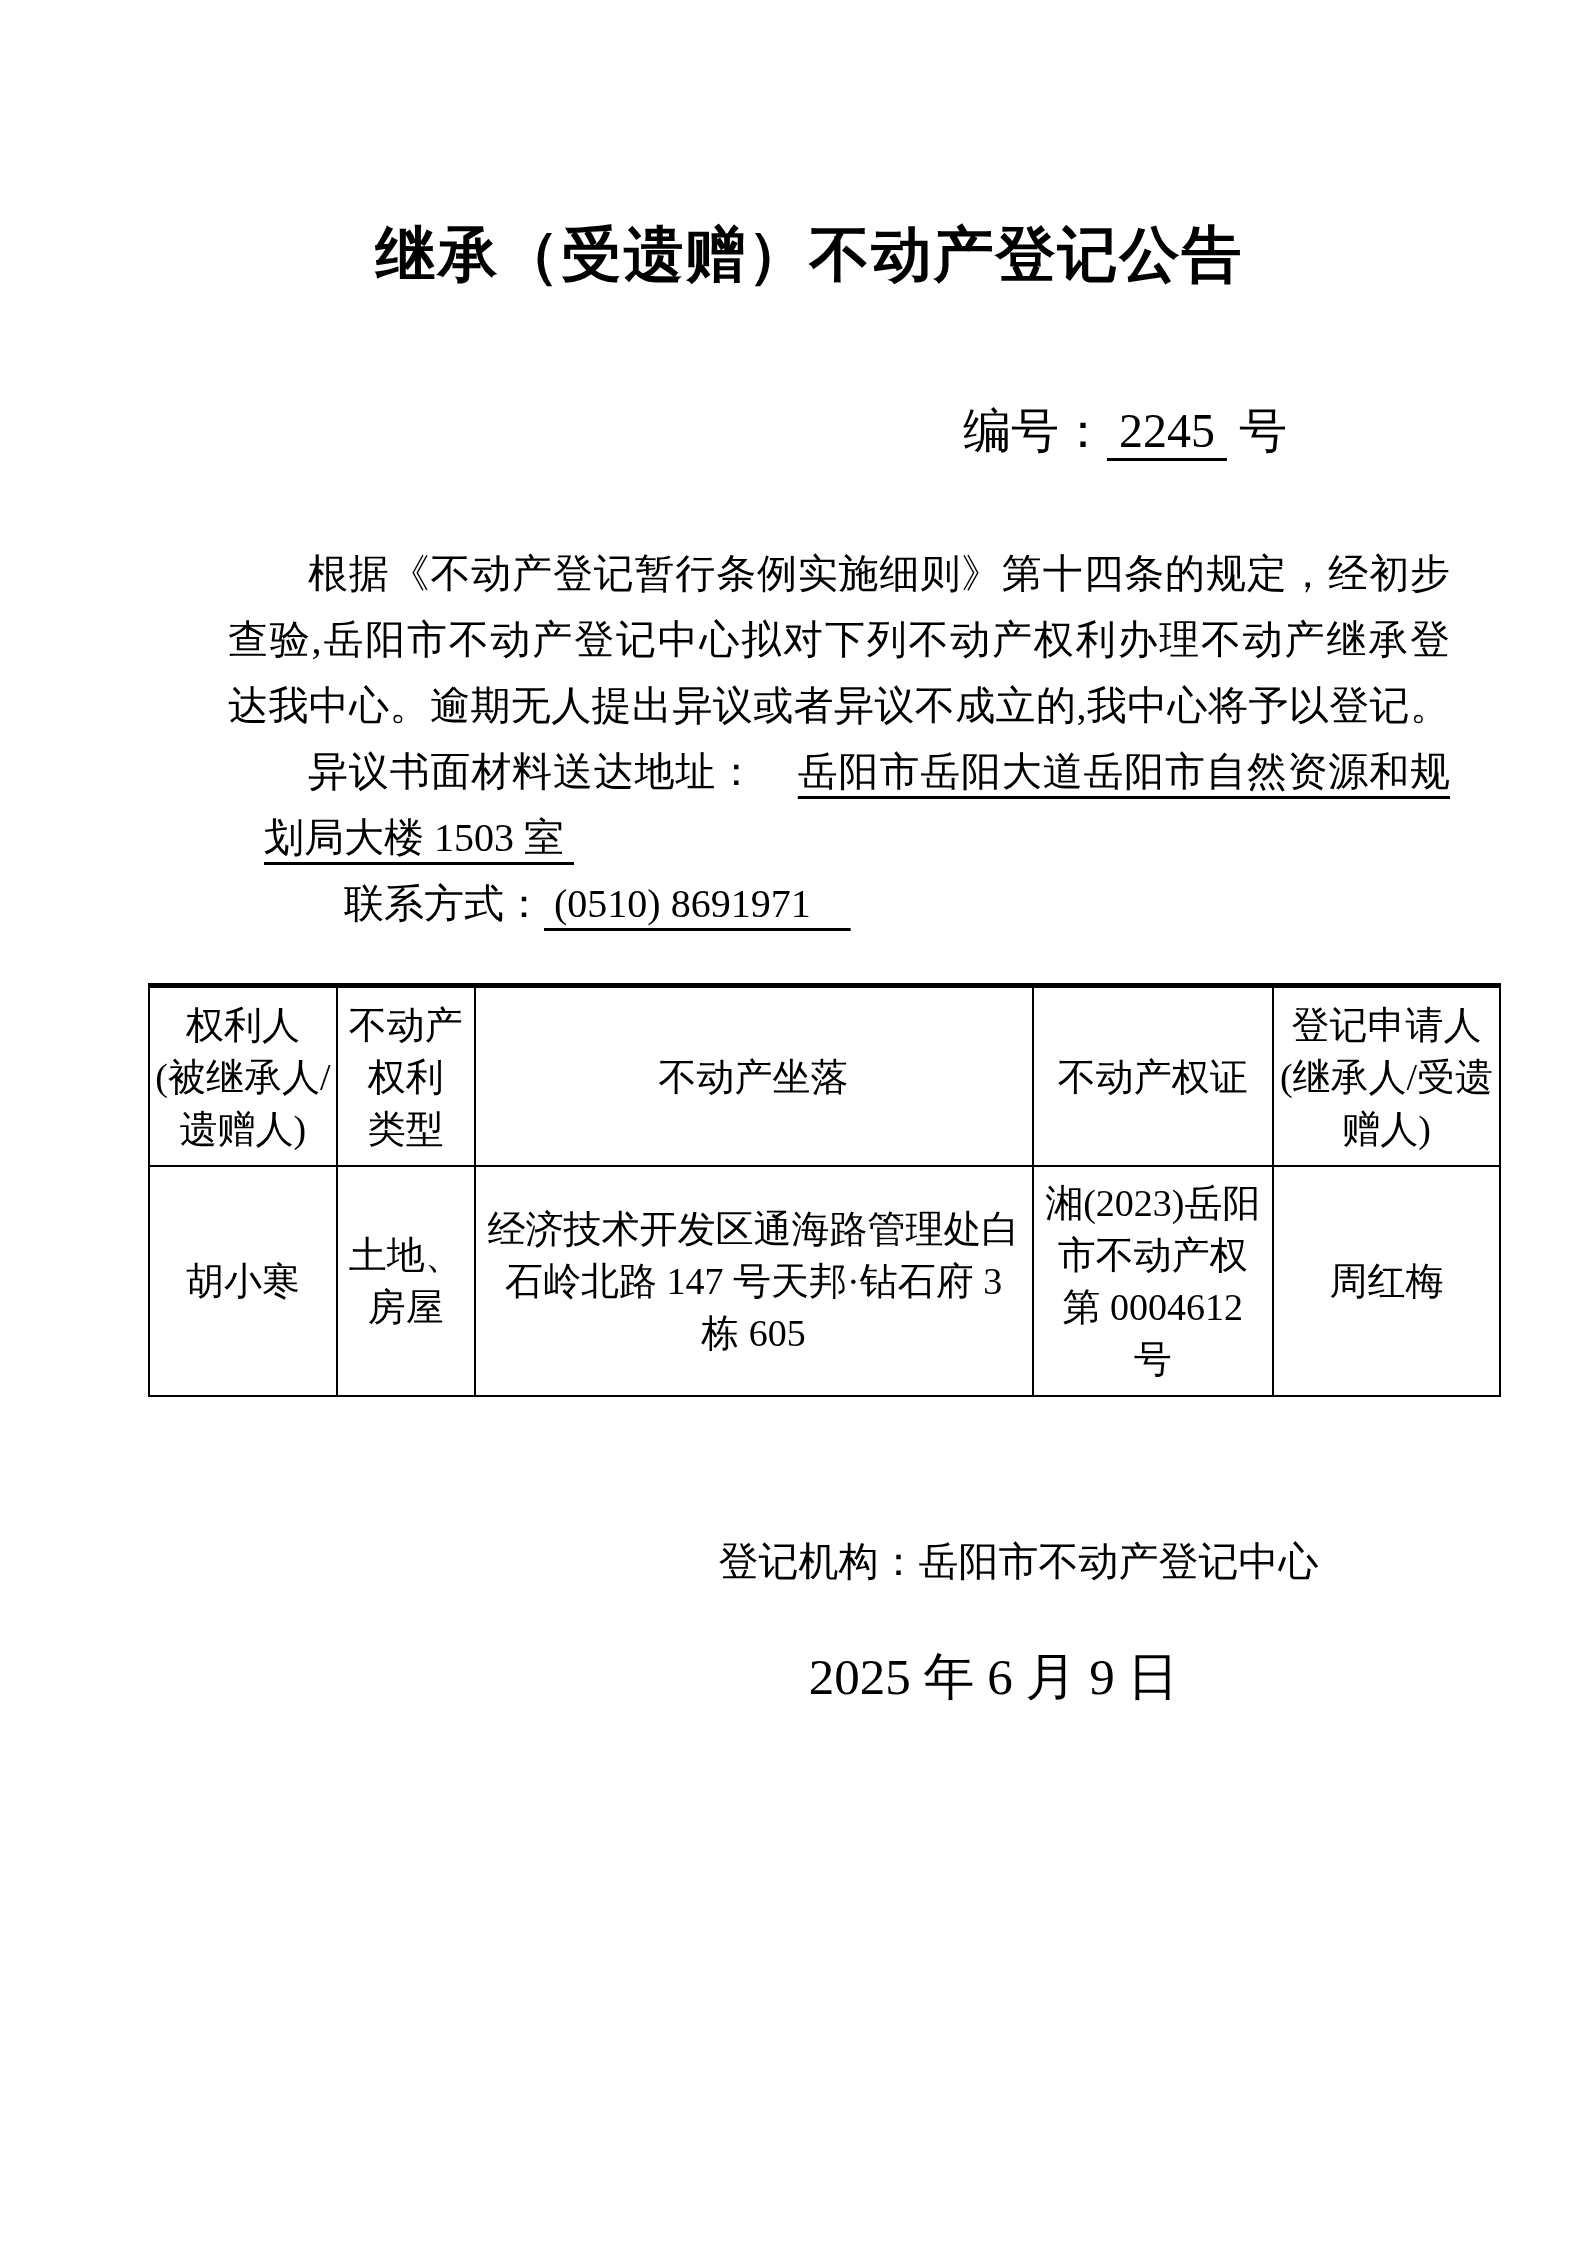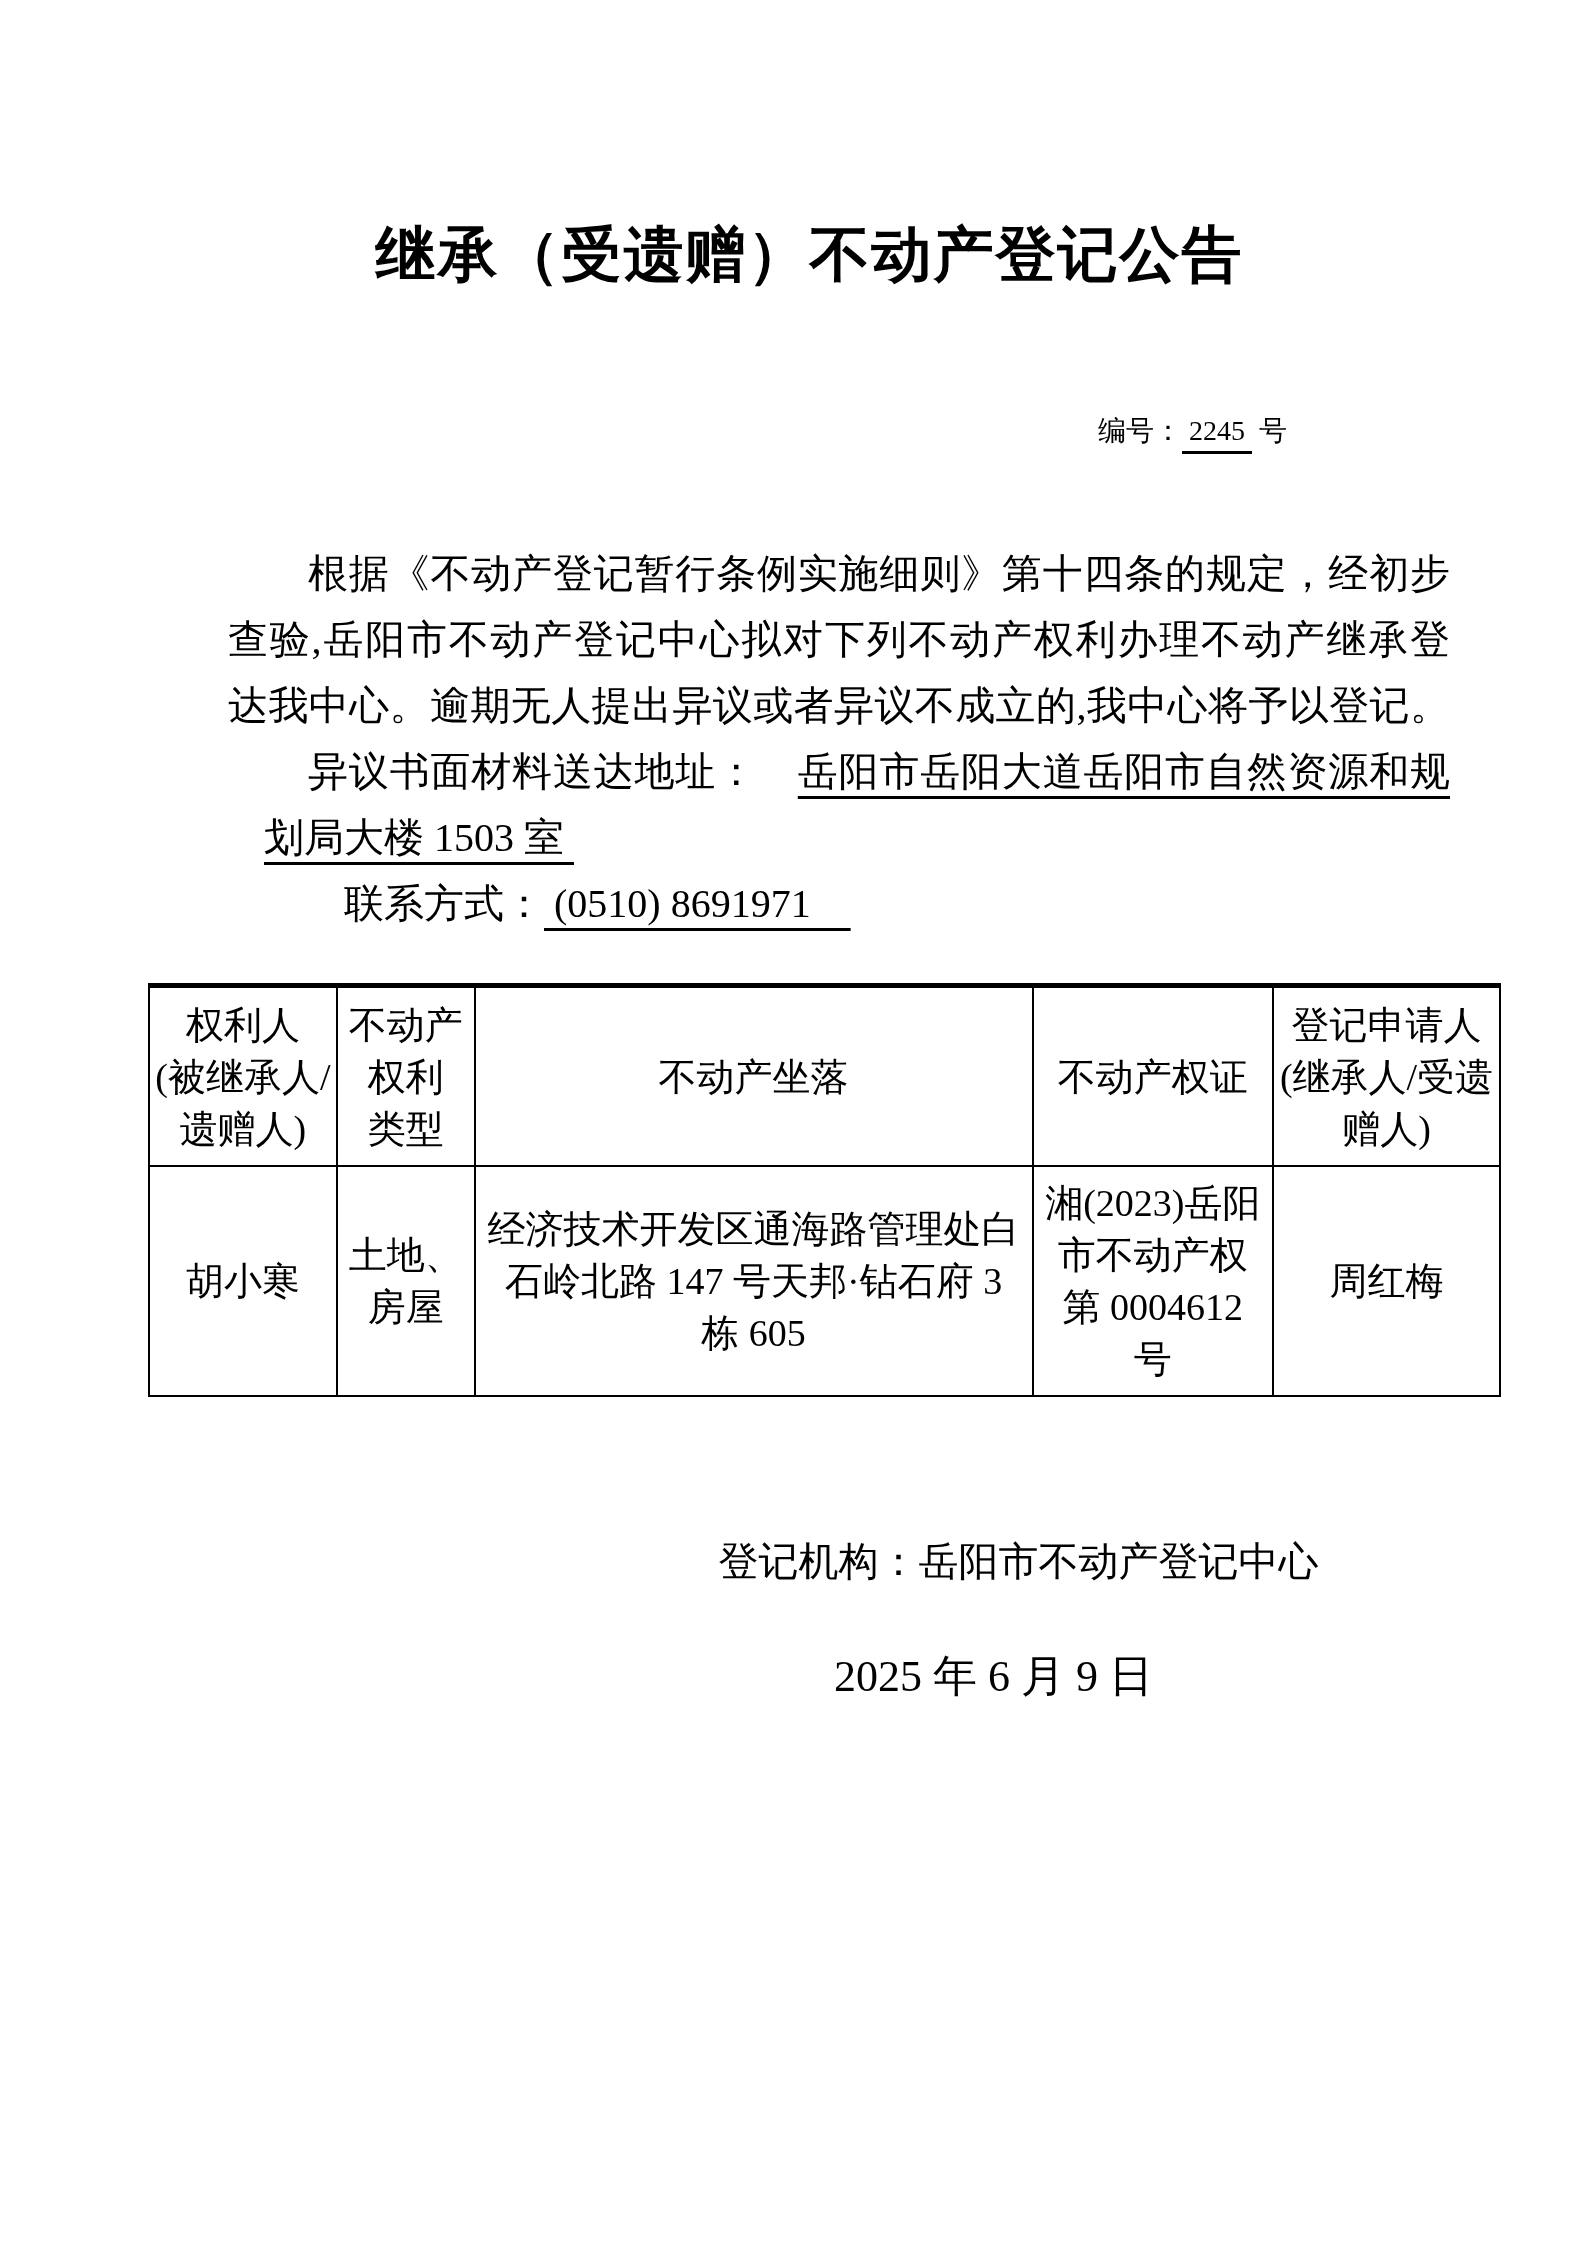--- a/index.html
+++ b/index.html
@@ -23,21 +23,21 @@
     font-weight: bold;
     font-size: 60px;
     line-height: 80px;
     letter-spacing: 2px;
     padding-left: 32px;
   }
   .serial-line {
     margin-top: 108px;
     padding-right: 300px;
     text-align: right;
-    font-size: 28px;
+    font-size: 48px;
     line-height: 56px;
     white-space: pre;
   }
   .body-block {
     margin: 82px 0 0 228px;
     width: 1222px;
     font-size: 40px;
     line-height: 66px;
   }
   .line {
@@ -80,21 +80,21 @@
     margin-top: 137px;
     padding-left: 450px;
     text-align: center;
     font-size: 40px;
     line-height: 56px;
   }
   .footer-date {
     margin-top: 59px;
     padding-left: 400px;
     text-align: center;
-    font-size: 44px;
+    font-size: 51px;
     line-height: 56px;
     white-space: pre;
   }
 </style>
 </head>
 <body>
 
 <div class="page">
 
   <div class="doc-title">继承（受遗赠）不动产登记公告</div>

